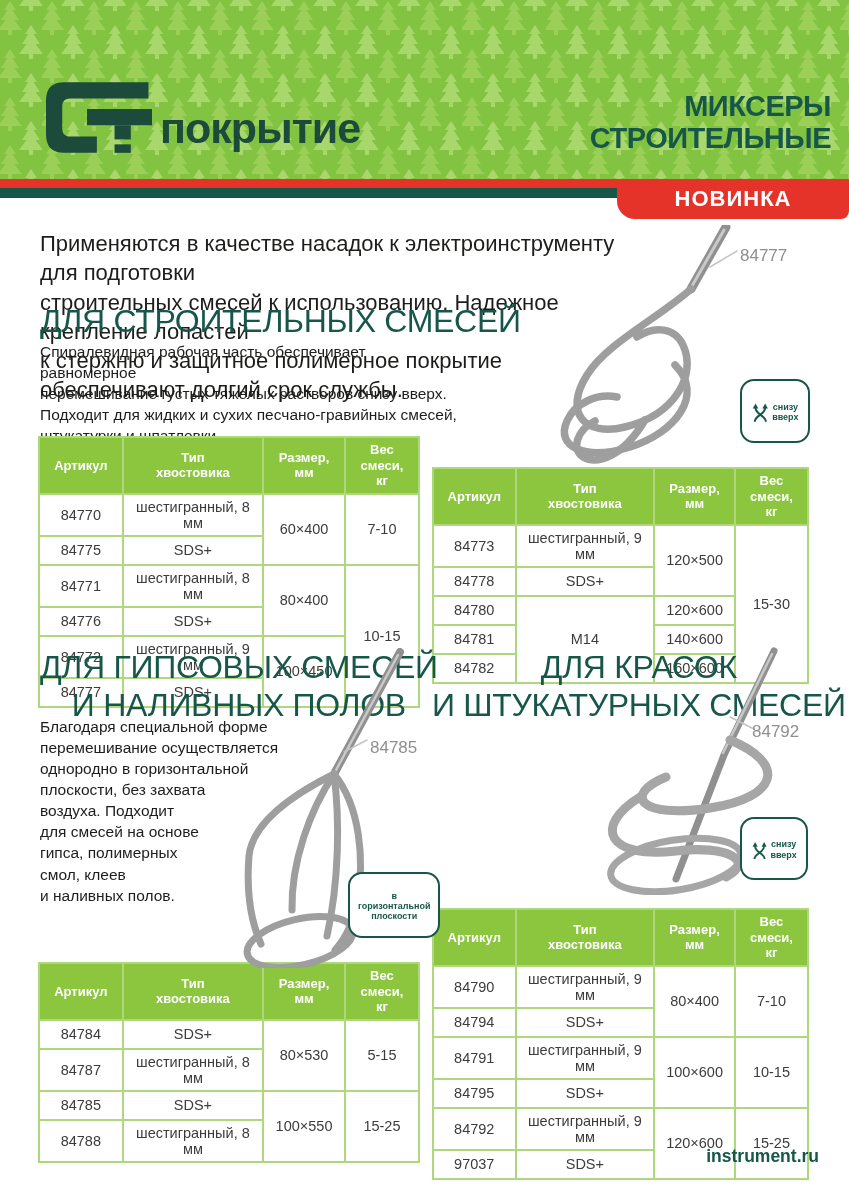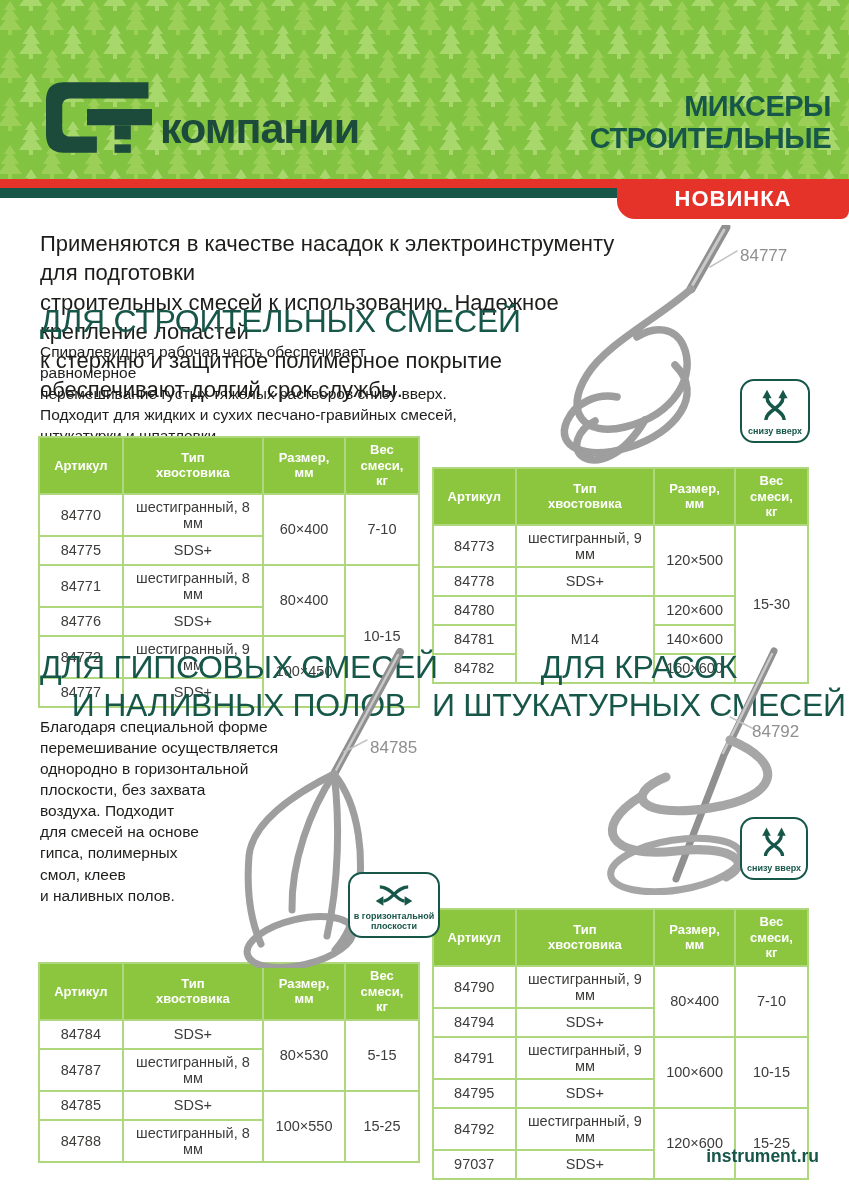--- a/index.html
+++ b/index.html
@@ -21,22 +21,22 @@
 
   .intro{left:40px;top:229px;width:590px;font-size:22px;line-height:1.33;}
   .h-section{color:#17574a;font-weight:normal;font-size:32px;letter-spacing:-0.3px;line-height:1.2;text-align:center;}
   .desc{font-size:15.5px;line-height:1.36;}
 
   
   .callout{font-size:17px;color:#8f8f8f;z-index:4;}
 
   
   .dir-badge{background:#fff;border:2.5px solid #17574a;border-radius:14px;box-sizing:border-box;
-             display:flex;flex-direction:column;align-items:center;justify-content:space-between;
-             padding:7px 2px 5px;z-index:6;}
+             display:flex;align-items:center;justify-content:space-between;
+             padding:7px 8px 5px;z-index:6;}
   .dir-badge .lbl{font-size:9px;font-weight:bold;color:#17574a;text-align:center;line-height:1.12;}
 
   
   table.spec{border-collapse:collapse;table-layout:fixed;width:100%;background:#fff;}
   table.spec th{background:#8cc63f;color:#fff;font-size:13px;font-weight:bold;
                 padding:4px 2px;line-height:1.2;white-space:pre-line;border:2px solid #afd77e;}
   table.spec td{font-size:14.5px;color:#3c3c3b;text-align:center;padding:4px 2px;height:19px;
                 border:2px solid #afd77e;background:#fff;}
 
   .footer-info{left:38px;top:1128px;font-size:15.5px;line-height:1.45;}
@@ -66,21 +66,21 @@
   </div>
 
   <div class="abs" style="left:46px;top:82px;z-index:3;">
     <svg width="106" height="71" viewBox="0 0 150 100" fill="#1c4b3c">
       <path d="M145,0 H28 C8,0 0,8 0,28 V72 C0,92 8,100 28,100 H72 V77 H34 C27,77 23,73 23,66 V34 C23,27 27,23 34,23 H145 Z"></path>
       <rect x="58" y="38" width="92" height="23"></rect>
       <rect x="97" y="61" width="23" height="20"></rect>
       <rect x="97" y="88" width="23" height="12"></rect>
     </svg>
   </div>
-  <div class="abs brand-name">компании</div>
+  <div class="abs brand-name">покрытие</div>
   <div class="abs page-title pre">МИКСЕРЫ
 СТРОИТЕЛЬНЫЕ</div>
 
   <div class="abs stripe-red"></div>
   <div class="abs stripe-grn"></div>
   <div class="abs nov">НОВИНКА</div>
 
   <div class="abs intro pre">Применяются в качестве насадок к электроинструменту для подготовки
 строительных смесей к использованию. Надежное крепление лопастей
 к стержню и защитное полимерное покрытие обеспечивают долгий срок службы.</div>

